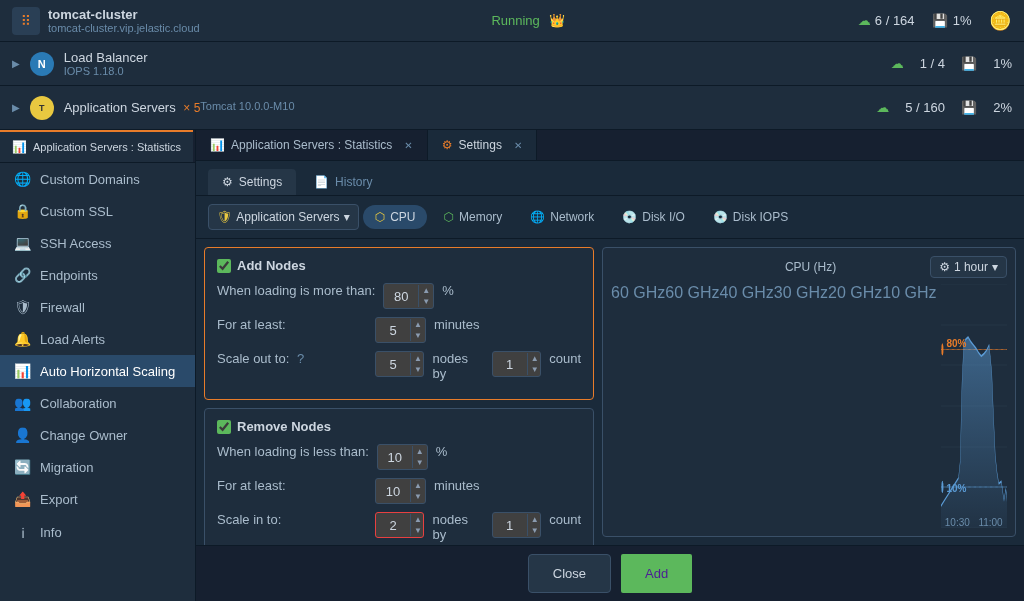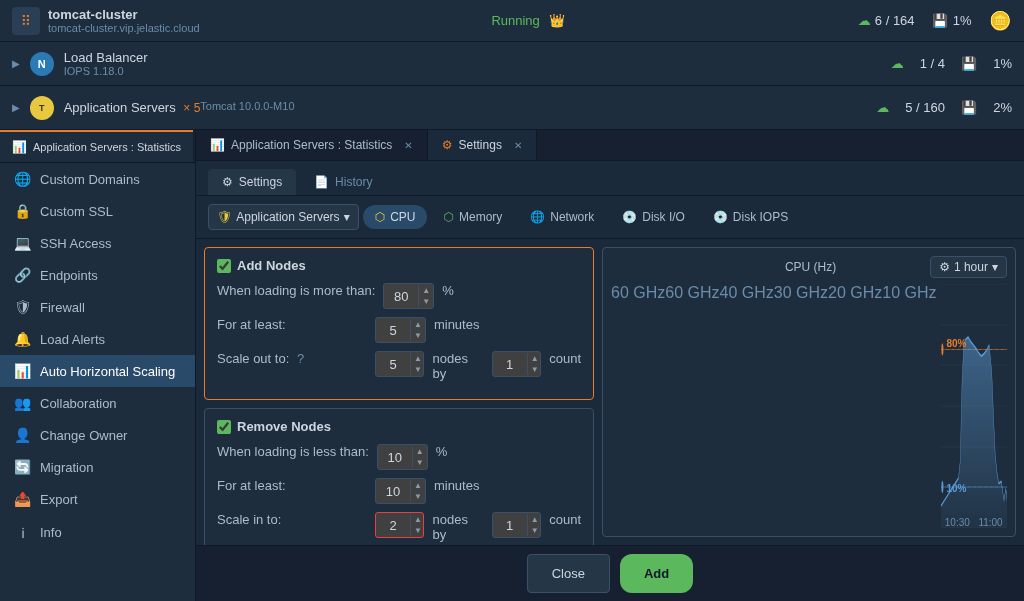--- a/index.html
+++ b/index.html
@@ -248,23 +248,23 @@
       display: flex; justify-content: center; gap: 10px;
       padding: 8px; border-top: 1px solid #0d1a27;
       background: #162030;
     }
     .btn-close {
       padding: 11px 24px; border-radius: 4px; cursor: pointer;
       background: #253647; border: 1px solid #3a5068;
       color: #cdd6e0; font-size: 13px;
     }
     .btn-add {
-      padding: 7px 24px; border-radius: 12px; cursor: pointer;
+      padding: 7px 24px; border-radius: 2px; cursor: pointer;
       background: #5cb85c; border: none;
-      color: #0f172a; font-size: 13px; font-weight: bold;
+      color: #4c1d95; font-size: 13px; font-weight: normal;
     }
 
     .number-field {
       display: flex; align-items: center;
       background: #404040; border: 1px solid #3a5068; border-radius: 3px;
       height: 26px; overflow: hidden;
     }
     .number-field.red-border { border-color: #e84040; }
     .number-field input {
       background: transparent; border: none; outline: none;

